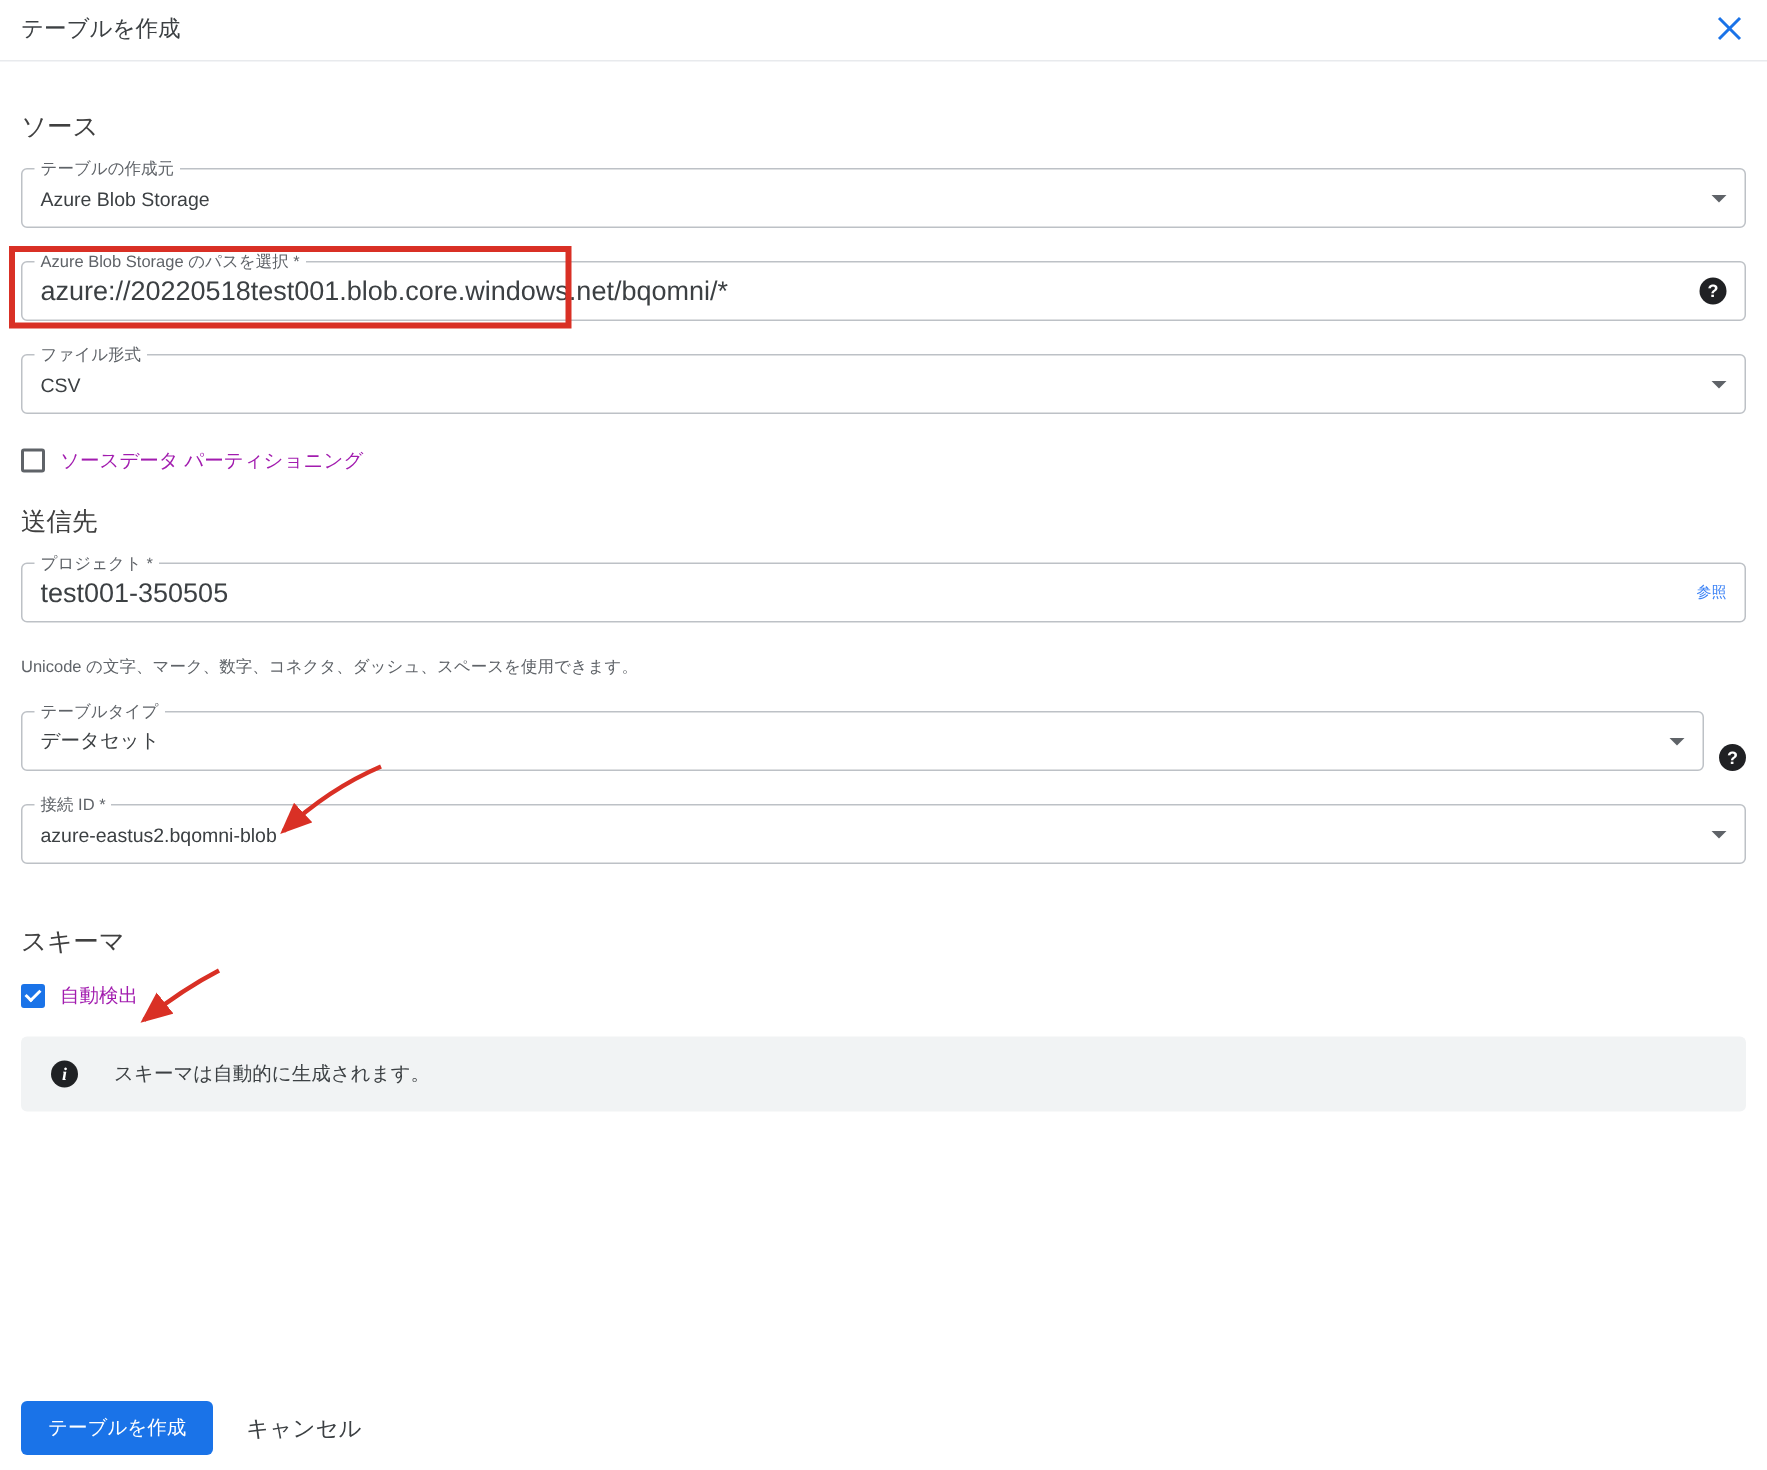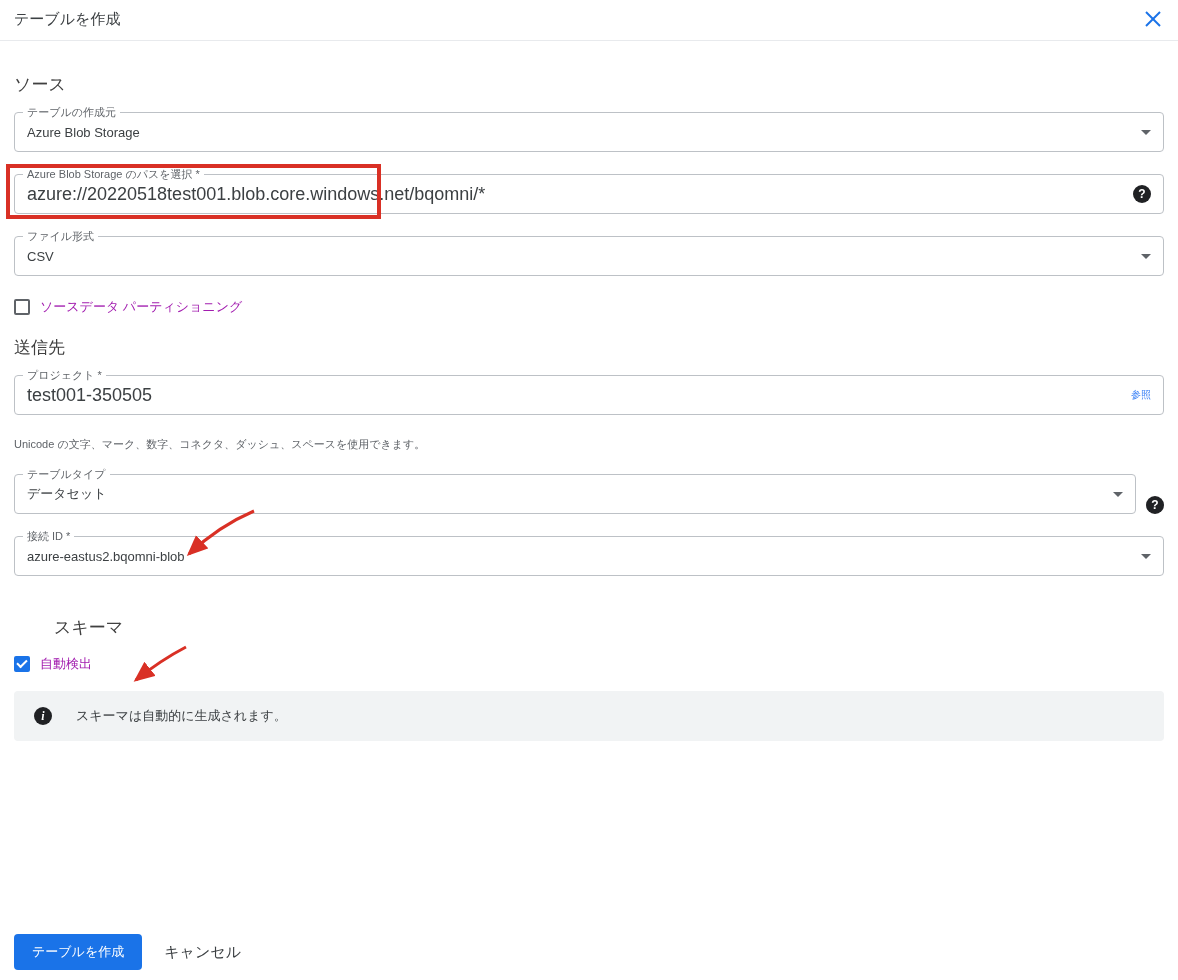--- a/index.html
+++ b/index.html
@@ -202,21 +202,21 @@
     cursor: pointer;
   }
   .btn-text {
     background: none;
     border: none;
     color: #3c4043;
     font-size: 15px;
     cursor: pointer;
   }
   .mb-trail { margin-bottom: 22px; }
-  .schema-row { position: relative; margin-left: 40px; }
+  .schema-row { position: relative; }
 </style>
 </head>
 <body>
 
 <div class="header">
   <h1>テーブルを作成</h1>
   <div class="close-icon">
     <svg width="18" height="18" viewBox="0 0 18 18">
         <line x1="2" y1="2" x2="16" y2="16" stroke="#1a73e8" stroke-width="2"></line>
         <line x1="16" y1="2" x2="2" y2="16" stroke="#1a73e8" stroke-width="2"></line>

